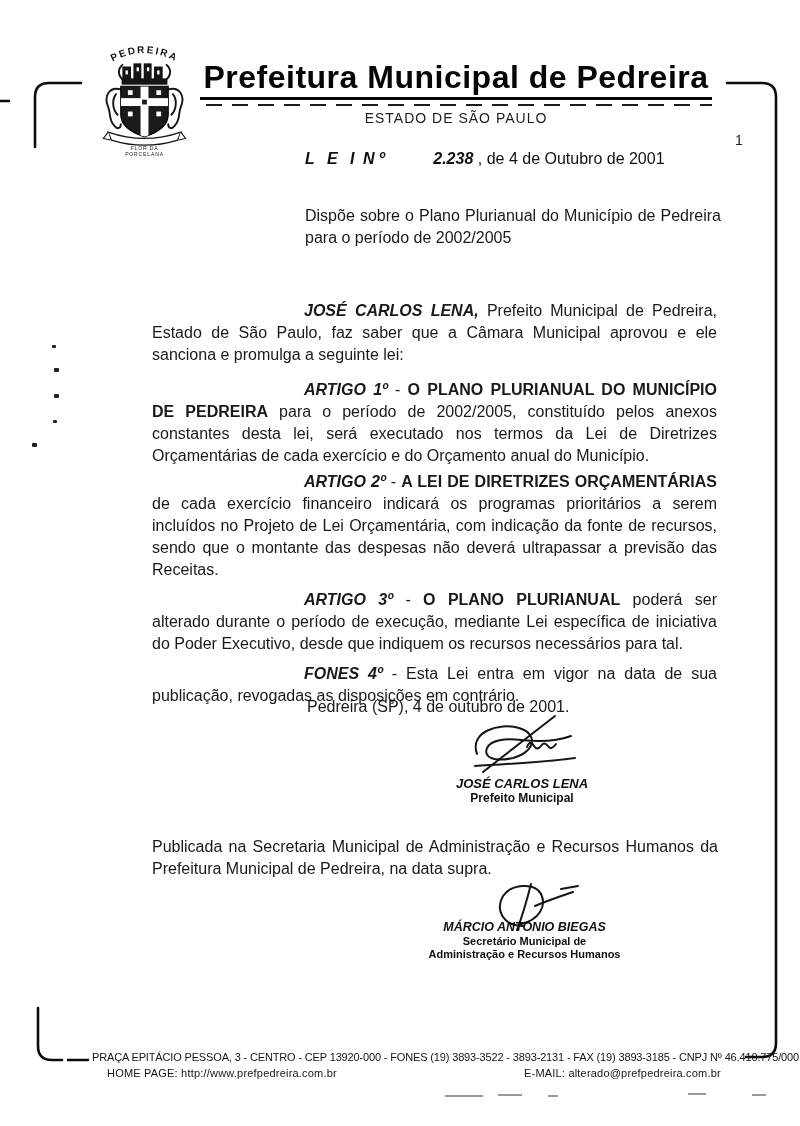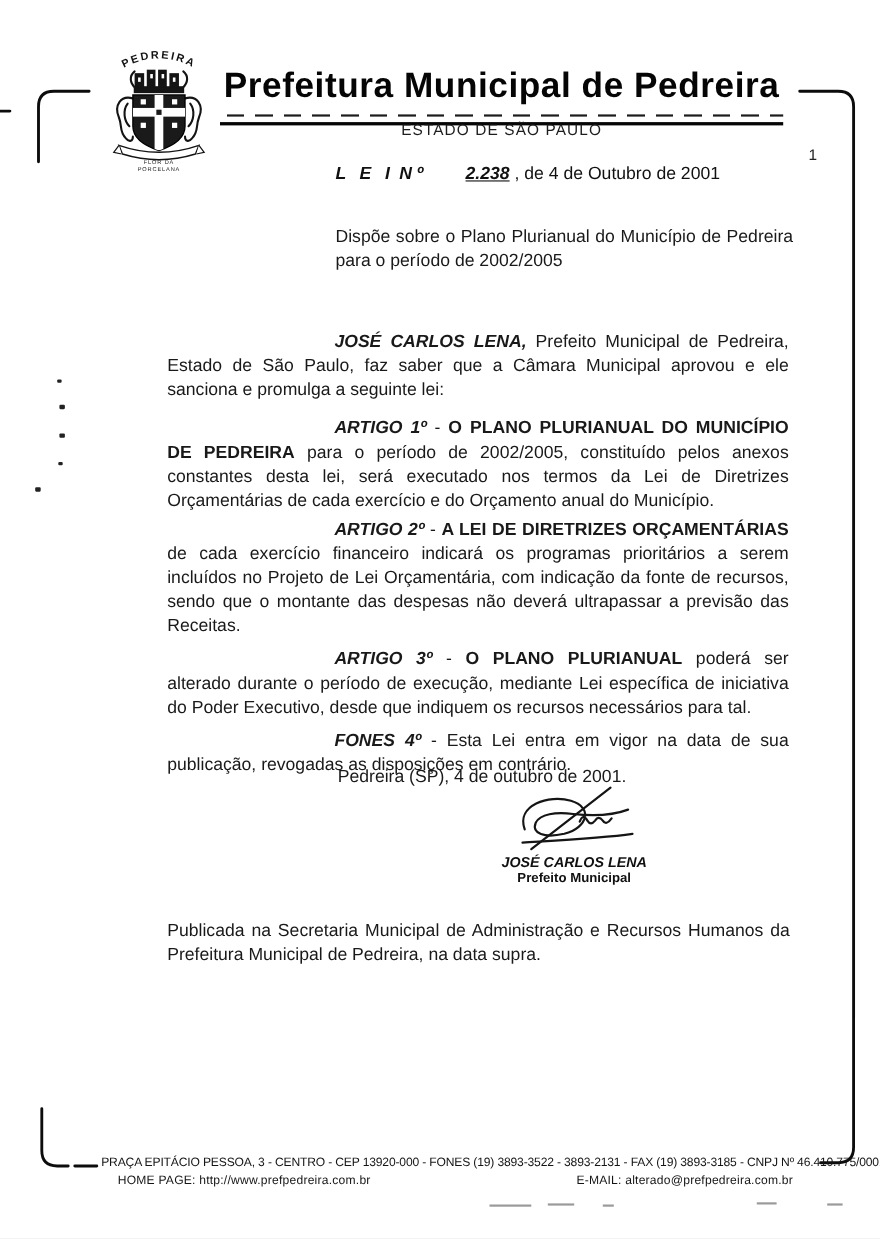--- a/index.html
+++ b/index.html
@@ -13,36 +13,36 @@
     margin:0 auto;
   }
   .abs{position:absolute;}
   
   .frame-svg{position:absolute;left:0;top:0;width:800px;height:1126px;pointer-events:none;}
   
   .title{
     left:200px;top:60px;width:512px;
     font-size:32px;font-weight:700;letter-spacing:.5px;
     text-align:center;line-height:34px;color:#050505;
-    border-bottom:3px solid #050505;padding-bottom:17px;
+    border-bottom:3px solid #050505;padding-bottom:3px;
   }
   .title-dashes{
     left:206px;top:104px;width:506px;height:2px;
     background:repeating-linear-gradient(90deg,#1c1c1c 0 16px,transparent 16px 26px);
   }
   .subtitle{
     left:200px;top:110px;width:512px;text-align:center;
     font-size:14px;letter-spacing:1px;color:#1d1d1d;
   }
   .page-number{left:735px;top:132px;font-size:14px;color:#222;}
   
   .law-line{left:305px;top:150px;font-size:16px;white-space:nowrap;color:#111;}
   .law-lei{font-weight:700;font-style:italic;letter-spacing:4px;}
   .law-no{font-weight:700;font-style:italic;}
-  .law-num{font-weight:700;font-style:italic;margin-left:34px;text-decoration:underline;}
+  .law-num{font-weight:700;font-style:italic;margin-left:44px;}
   .law-rest{font-weight:400;}
   
   .para{
     font-size:16px;line-height:22px;text-align:justify;color:#191919;
   }
   .indent{text-indent:152px;margin-top:20px;}
   .seg-n{font-weight:400;font-style:normal;}
   .seg-b{font-weight:700;}
   .seg-bi{font-weight:700;font-style:italic;}
   .date-line{left:307px;top:698px;font-size:16px;color:#191919;white-space:nowrap;}
@@ -166,20 +166,33 @@
         <path d="M30,40 C22,18 52,8 72,14 C92,20 88,38 66,44 C48,48 36,44 40,34 C44,26 58,24 74,26 C92,28 108,28 124,22"></path>
         <path d="M108,2 L36,58"></path>
         <path d="M80,33 q3,-8 7,-1 q3,5 7,0 q3,-5 7,0 q3,5 8,-2"></path>
         <path d="M28,52 C60,50 100,48 128,44"></path>
       </g>
     </svg>
     <div class="sig-name">JOSÉ CARLOS LENA</div>
     <div class="sig-role">Prefeito Municipal</div>
   </div>
 
+  <div class="abs sig-block sig2">
+    <svg class="sig-svg" width="120" height="52" viewBox="0 0 120 52">
+      <g fill="none" stroke="#151515" stroke-width="2" stroke-linecap="round">
+        <path d="M58,46 C38,46 30,30 38,16 C46,4 70,2 76,14 C82,26 74,40 56,44"></path>
+        <path d="M66,4 C62,20 58,34 52,50"></path>
+        <path d="M70,26 C84,20 96,16 108,12"></path>
+        <path d="M96,9 L113,6"></path>
+      </g>
+    </svg>
+    <div class="sig-name">MÁRCIO ANTONIO BIEGAS</div>
+    <div class="sig-role">Secretário Municipal de</div>
+    <div class="sig-role">Administração e Recursos Humanos</div>
+  </div>
 
   <div class="abs footer-address">PRAÇA EPITÁCIO PESSOA, 3 - CENTRO - CEP 13920-000 - FONES (19) 3893-3522 - 3893-2131 - FAX (19) 3893-3185 - CNPJ Nº 46.410.775/0001-36</div>
   <div class="abs footer-home">HOME PAGE: http://www.prefpedreira.com.br</div>
   <div class="abs footer-email">E-MAIL: alterado@prefpedreira.com.br</div>
 
   <div>
     <div class="speck" style="left:52px;top:345px;width:4px;height:3px;"></div>
     <div class="speck" style="left:54px;top:368px;width:5px;height:4px;"></div>
     <div class="speck" style="left:54px;top:394px;width:5px;height:4px;"></div>
     <div class="speck" style="left:53px;top:420px;width:4px;height:3px;"></div>

